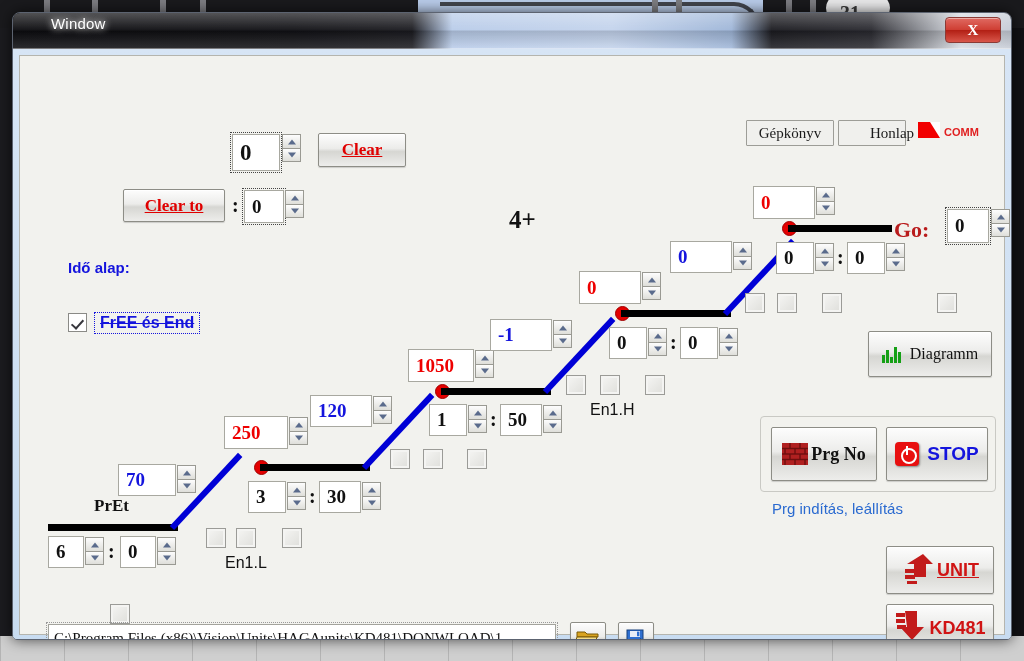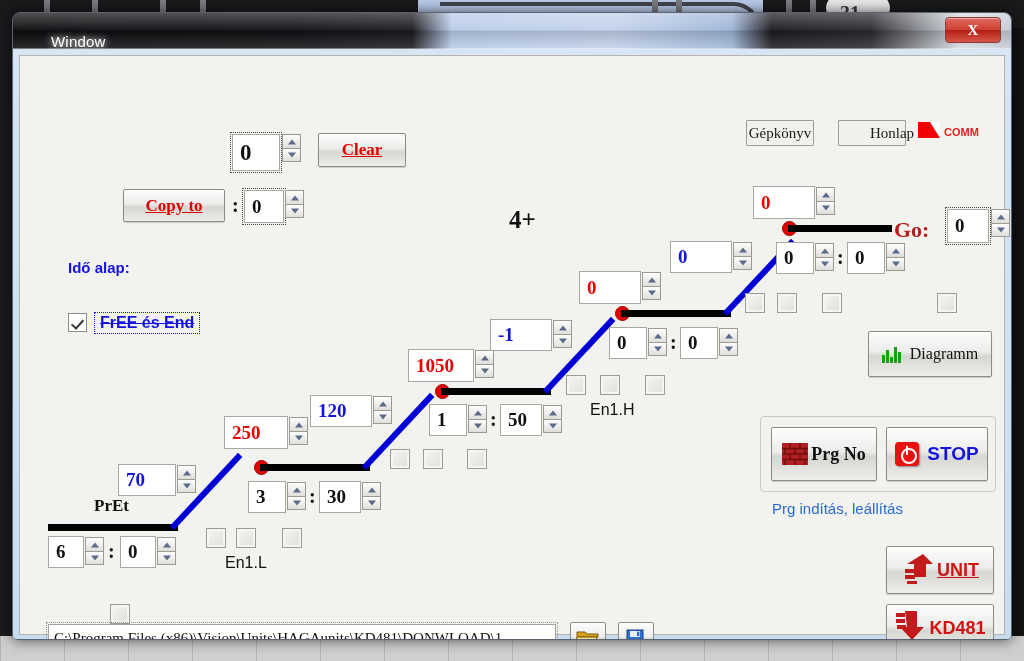--- a/index.html
+++ b/index.html
@@ -58,21 +58,21 @@
     overflow:hidden;
   }
   #titlebar {
     position:relative; height:36px;
     background:
       linear-gradient(to bottom, rgba(255,255,255,.28), rgba(255,255,255,.04) 48%, rgba(0,0,0,.14) 52%, rgba(255,255,255,.12)),
       linear-gradient(to right, #0d0d10 0%, #121216 28%, #1b1b20 40%, #b9cce9 44%, #c3d3ec 60%, #9fb6d8 72%, #1c1c21 76%, #2a2a30 86%, #d9dde4 95%, #c6ccd6 100%);
     border-bottom:1px solid rgba(255,255,255,.25);
   }
   #titlebar .title {
-    position:absolute; left:18px; top:20px;
+    position:absolute; left:18px; top:2px;
     color:#fff; font-size:15px; letter-spacing:.2px;
     text-shadow: 0 0 6px rgba(255,255,255,.85), 0 0 10px rgba(255,255,255,.5), 0 1px 1px rgba(0,0,0,.6);
     padding-left: 20px;
   }
   #close-btn {
     position:absolute; right:10px; top:4px; width:56px; height:26px;
     border-radius:4px; border:1px solid #8a3b36;
     background: linear-gradient(to bottom, #e06a62 0%, #cf3f34 48%, #b32015 52%, #d9564a 100%);
     box-shadow: inset 0 1px 0 rgba(255,255,255,.45);
     color:#fff; font: bold 15px "Liberation Serif", serif;
@@ -214,41 +214,41 @@
           </b>
       <b class="dn">
             <i></i>
           </b>
     </div>
     <div class="btn3d" style="left:298px; top:77px; width:88px; height:34px;">
       <span class="redlink">Clear</span>
     </div>
 
     <div class="btn3d" style="left:103px; top:133px; width:102px; height:33px;">
-      <span class="redlink">Copy to</span>
+      <span class="redlink">Clear to</span>
     </div>
     <div class="colon" style="left:212px; top:138px;">:</div>
     <div class="tbox focus" style="left:224px; top:134px; width:40px; height:33px;">0</div>
     <div class="spin" style="left:265px; top:134px;">
       <b class="up">
             <i></i>
           </b>
       <b class="dn">
             <i></i>
           </b>
     </div>
 
     <div class="lbl" style="left:48px; top:203px; font:bold 15px 'Liberation Sans',sans-serif; color:#1414dd;">Idő alap:</div>
 
     <div class="cbx on" style="left:48px; top:257px; width:19px; height:19px;"></div>
     <div style="position:absolute; left:74px; top:256px; padding:1px 5px; border:1px dotted #1414dd;">
       <span style="font:bold 16px 'Liberation Sans',sans-serif; color:#1414dd; text-decoration:line-through;">FrEE és End</span>
     </div>
 
-    <div class="btn-flat" style="left:726px; top:64px; width:68px; height:26px; font-size:15px;">Gépkönyv</div>
+    <div class="btn-flat" style="left:726px; top:64px; width:88px; height:26px; font-size:15px;">Gépkönyv</div>
     <div class="btn-flat" style="left:818px; top:64px; width:68px; height:26px; font-size:15px;padding-left:40px;">Honlap</div>
     <div style="position:absolute; left:898px; top:66px;">
       <span class="comm-sq"></span>
     </div>
     <div class="lbl" style="left:924px; top:70px; font:bold 11px 'Liberation Sans',sans-serif; color:#e02020;">COMM</div>
 
     <div class="lbl" style="left:489px; top:150px; font:bold 25px 'Liberation Serif',serif; color:#111;">4+</div>
 
     <div class="lbl" style="left:74px; top:440px; font:bold 17px 'Liberation Serif',serif; color:#111;">PrEt</div>
     <div class="plateau" style="left:28px; top:468px; width:130px;"></div>

